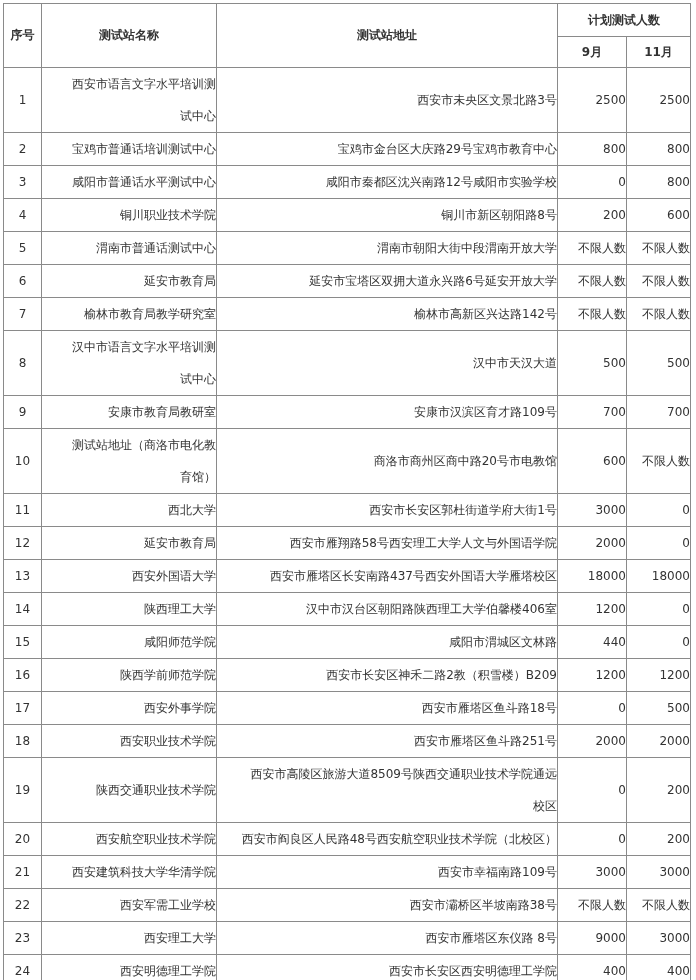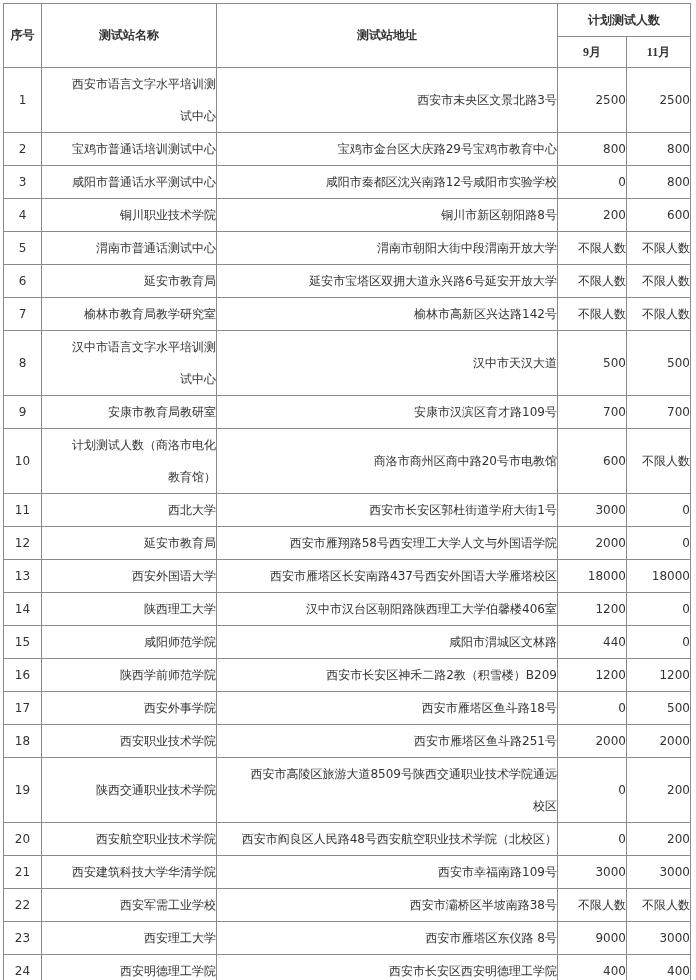--- a/index.html
+++ b/index.html
@@ -14,21 +14,20 @@
     }
     td, th {
       border: 1px solid #8a8a8a;
       padding: 0;
       vertical-align: middle;
     }
     th {
       font-weight: bold;
       text-align: center;
       color: #333333;
-      font-family: Liberation Serif, serif;
     }
     td.num { text-align: center; }
     td.name, td.addr {
       text-align: right;
       line-height: 32px;
       padding-left: 0;
       word-break: break-all;
     }
     td.name .in, td.addr .in { display: block; text-indent: 24px; }
     td.cnt { text-align: right; }
@@ -166,21 +165,21 @@
     <td class="addr">
             <span class="in">安康市汉滨区育才路109号</span>
           </td>
     <td class="cnt">700</td>
     <td class="cnt">700</td>
   </tr>
 
   <tr class="d">
     <td class="num">10</td>
     <td class="name">
-            <span class="in">计划测试人数（商洛市电化教育馆）</span>
+            <span class="in">测试站地址（商洛市电化教育馆）</span>
           </td>
     <td class="addr">
             <span class="in">商洛市商州区商中路20号市电教馆</span>
           </td>
     <td class="cnt">600</td>
     <td class="cnt">不限人数</td>
   </tr>
 
   <tr class="s">
     <td class="num">11</td>

